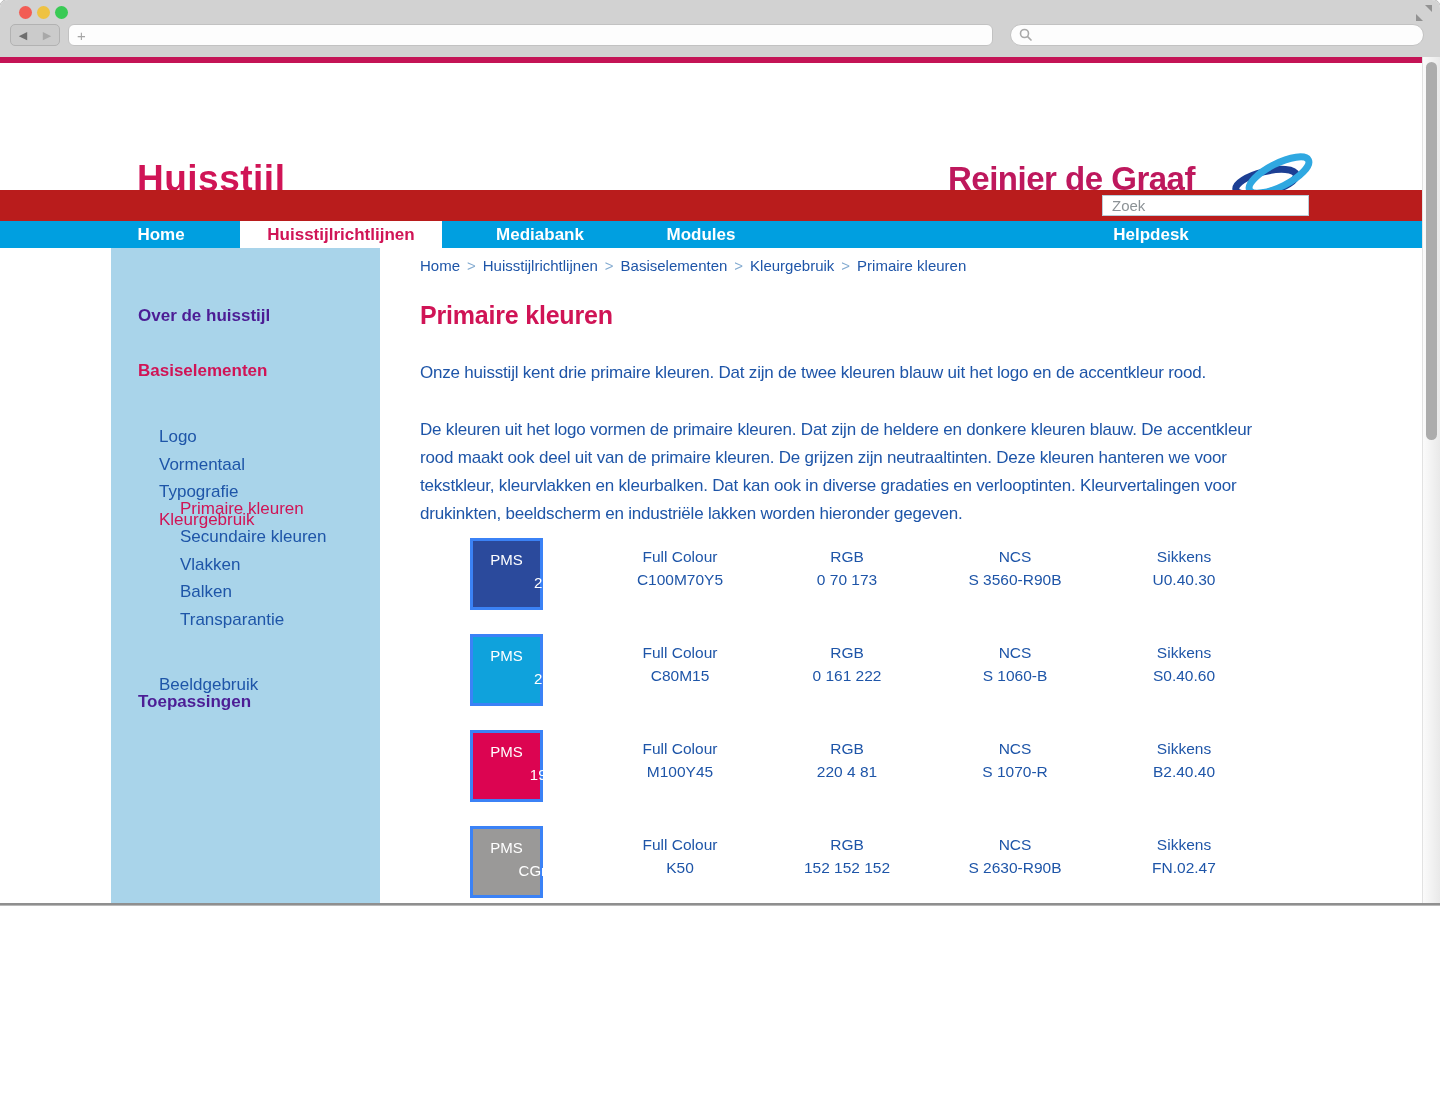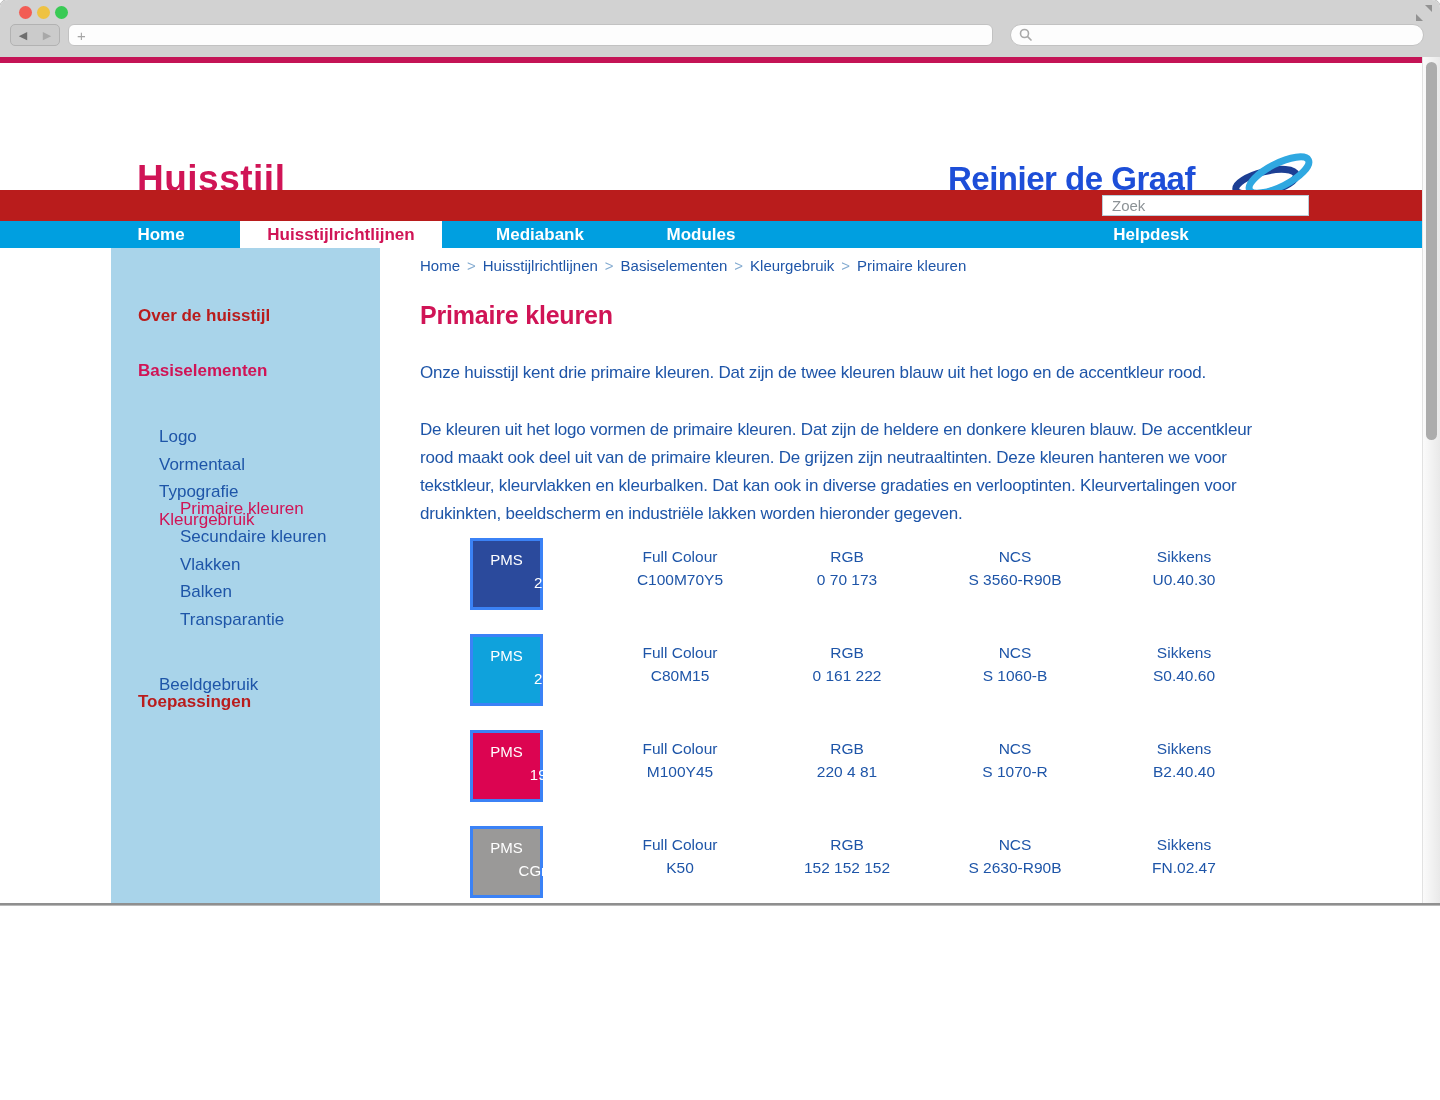--- a/index.html
+++ b/index.html
@@ -32,36 +32,36 @@
   
   .scrolltrack { position:absolute; left:1422px; top:57px; width:18px; height:846px;
                  background:linear-gradient(to right,#fbfbfb,#e9e9e9); border-left:1px solid #e2e2e2; }
   .scrollthumb { position:absolute; left:3px; top:5px; width:11px; height:378px; background:#acacac; border-radius:6px; }
 
   
   .page { position:absolute; left:0; top:57px; width:1422px; height:846px; background:#ffffff; }
   .accentline { position:absolute; left:0; top:0; width:1422px; height:6px; background:#c41456; }
 
   .sitetitle { position:absolute; left:137px; top:101px; font-size:37px; font-weight:bold; color:#d01456; letter-spacing:.5px; }
-  .orgname { position:absolute; left:948px; top:103px; font-size:33px; font-weight:bold; color:#1d4ed8; letter-spacing:-.5px; }
+  .orgname { position:absolute; left:948px; top:103px; font-size:33px; font-weight:bold; color:#be185d; letter-spacing:-.5px; }
   .swoosh { position:absolute; left:1230px; top:95px; }
 
   .band { position:absolute; left:0; top:133px; width:1422px; height:31px; background:#b91c1c; }
   .zoek { position:absolute; left:1102px; top:5px; width:207px; height:21px; background:#ffffff;
           border:1px solid #bccdd8; font-size:15px; color:#333; padding-left:9px; font-family:"Liberation Sans",sans-serif; }
   .zoek::placeholder { color:#8c9296; opacity:1; }
 
   .navbar { position:absolute; left:0; top:164px; width:1422px; height:27px; background:#009fe0; }
   .navtab { position:absolute; top:4px; transform:translateX(-50%); color:#ffffff; font-size:17px; font-weight:bold; cursor:pointer; }
   .navtab-active { position:absolute; left:240px; top:0; width:202px; height:27px; background:#ffffff;
                    display:flex; align-items:center; justify-content:center; color:#d01456; font-size:17px; font-weight:bold; cursor:pointer; }
 
   .sidebar { position:absolute; left:111px; top:191px; width:269px; height:655px; background:#a9d4ea; }
   .sbitem { position:absolute; font-size:17px; line-height:18px; white-space:nowrap; cursor:pointer; }
-  .sb-navy { color:#b91c1c; font-weight:bold; }
+  .sb-navy { color:#4c1d95; font-weight:bold; }
   .sb-crimson-bold { color:#d01456; font-weight:bold; }
   .sb-link { color:#1e55a8; }
   .sb-active { color:#d01456; }
   .lv0 { left:27px; } .lv1 { left:48px;margin-top:38px; } .lv2 { left:69px; }
 
   .main { position:absolute; left:420px; top:191px; width:1002px; height:655px; }
   .breadcrumb { position:absolute; left:0; top:9px; font-size:15px; color:#1e55a8; white-space:nowrap; }
   .breadcrumb .sep { color:#82aad0; margin:0 7px; }
   .breadcrumb .crumb { cursor:pointer; }
   .pagetitle { position:absolute; left:0; top:53px; font-size:25px; font-weight:bold; color:#d01456; letter-spacing:-.2px; }

